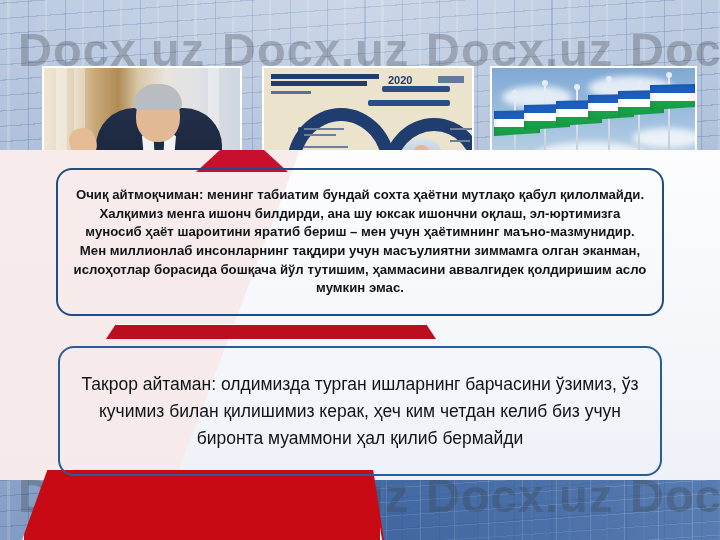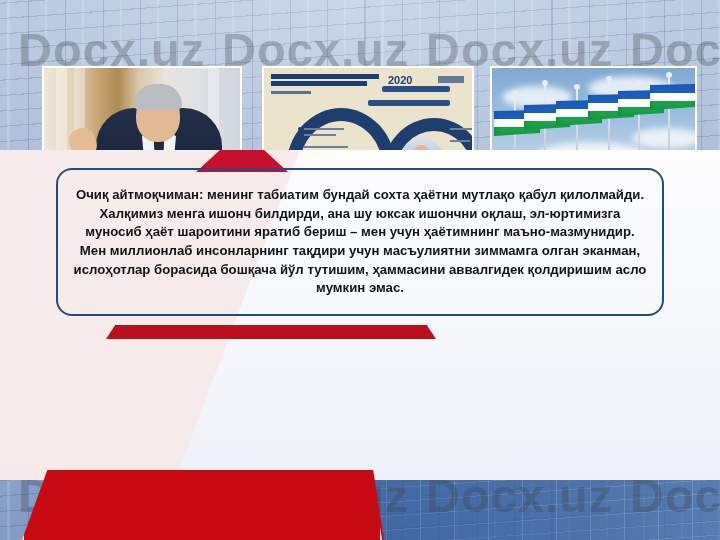--- a/index.html
+++ b/index.html
@@ -316,14 +316,17 @@
 
   <div class="red-top"></div>
   <div class="red-mid"></div>
   <div class="red-bottom"></div>
   <div class="red-bottom-edge"></div>
 
   <div class="quote-box top">
     <p class="qtext">Очиқ айтмоқчиман: менинг табиатим бундай сохта ҳаётни мутлақо қабул қилолмайди. Халқимиз менга ишонч билдирди, ана шу юксак ишончни оқлаш, эл-юртимизга муносиб ҳаёт шароитини яратиб бериш – мен учун ҳаётимнинг маъно-мазмунидир. Мен миллионлаб инсонларнинг тақдири учун масъулиятни зиммамга олган эканман, ислоҳотлар борасида бошқача йўл тутишим, ҳаммасини аввалгидек қолдиришим асло мумкин эмас.</p>
   </div>
 
+  <div class="quote-box bottom">
+    <p class="qtext">Такрор айтаман: олдимизда турган ишларнинг барчасини ўзимиз, ўз кучимиз билан қилишимиз керак, ҳеч ким четдан келиб биз учун биронта муаммони ҳал қилиб бермайди</p>
+  </div>
 
 </div>
 
 </body></html>

